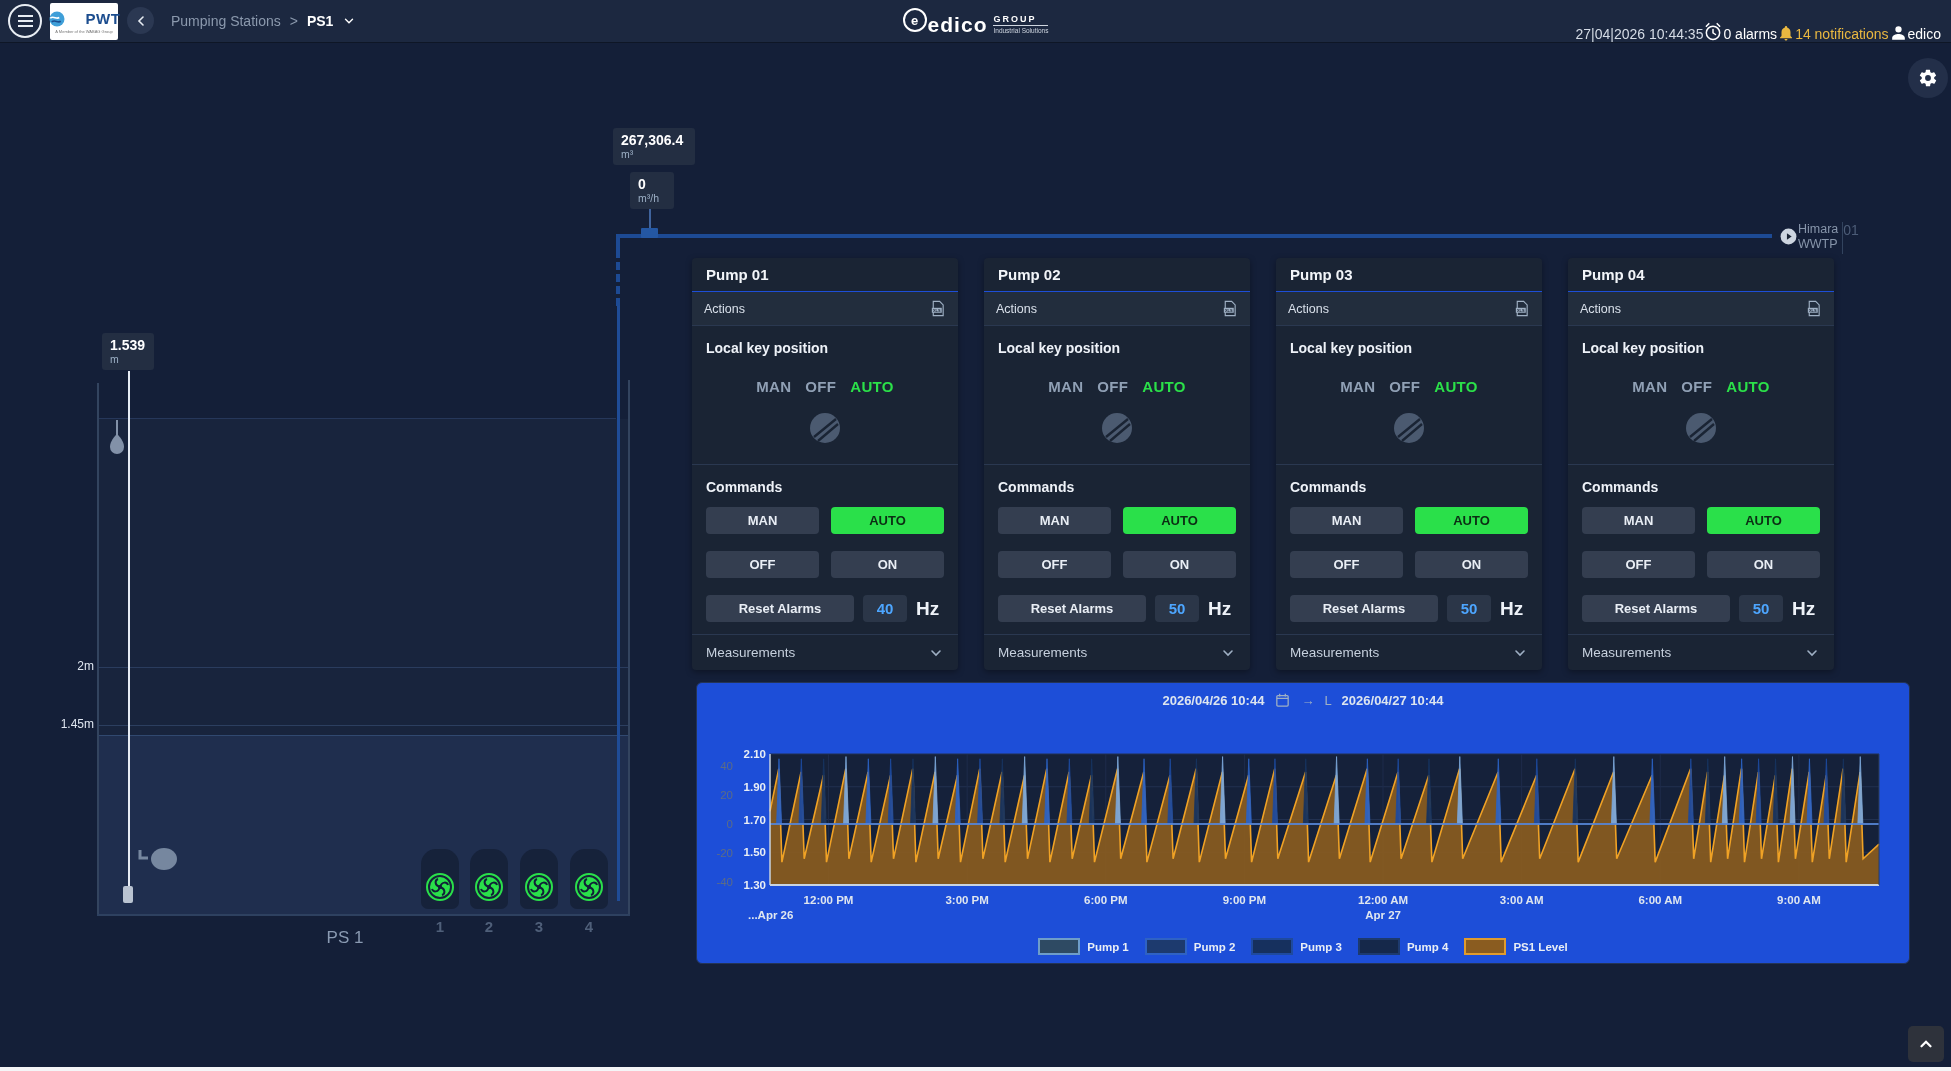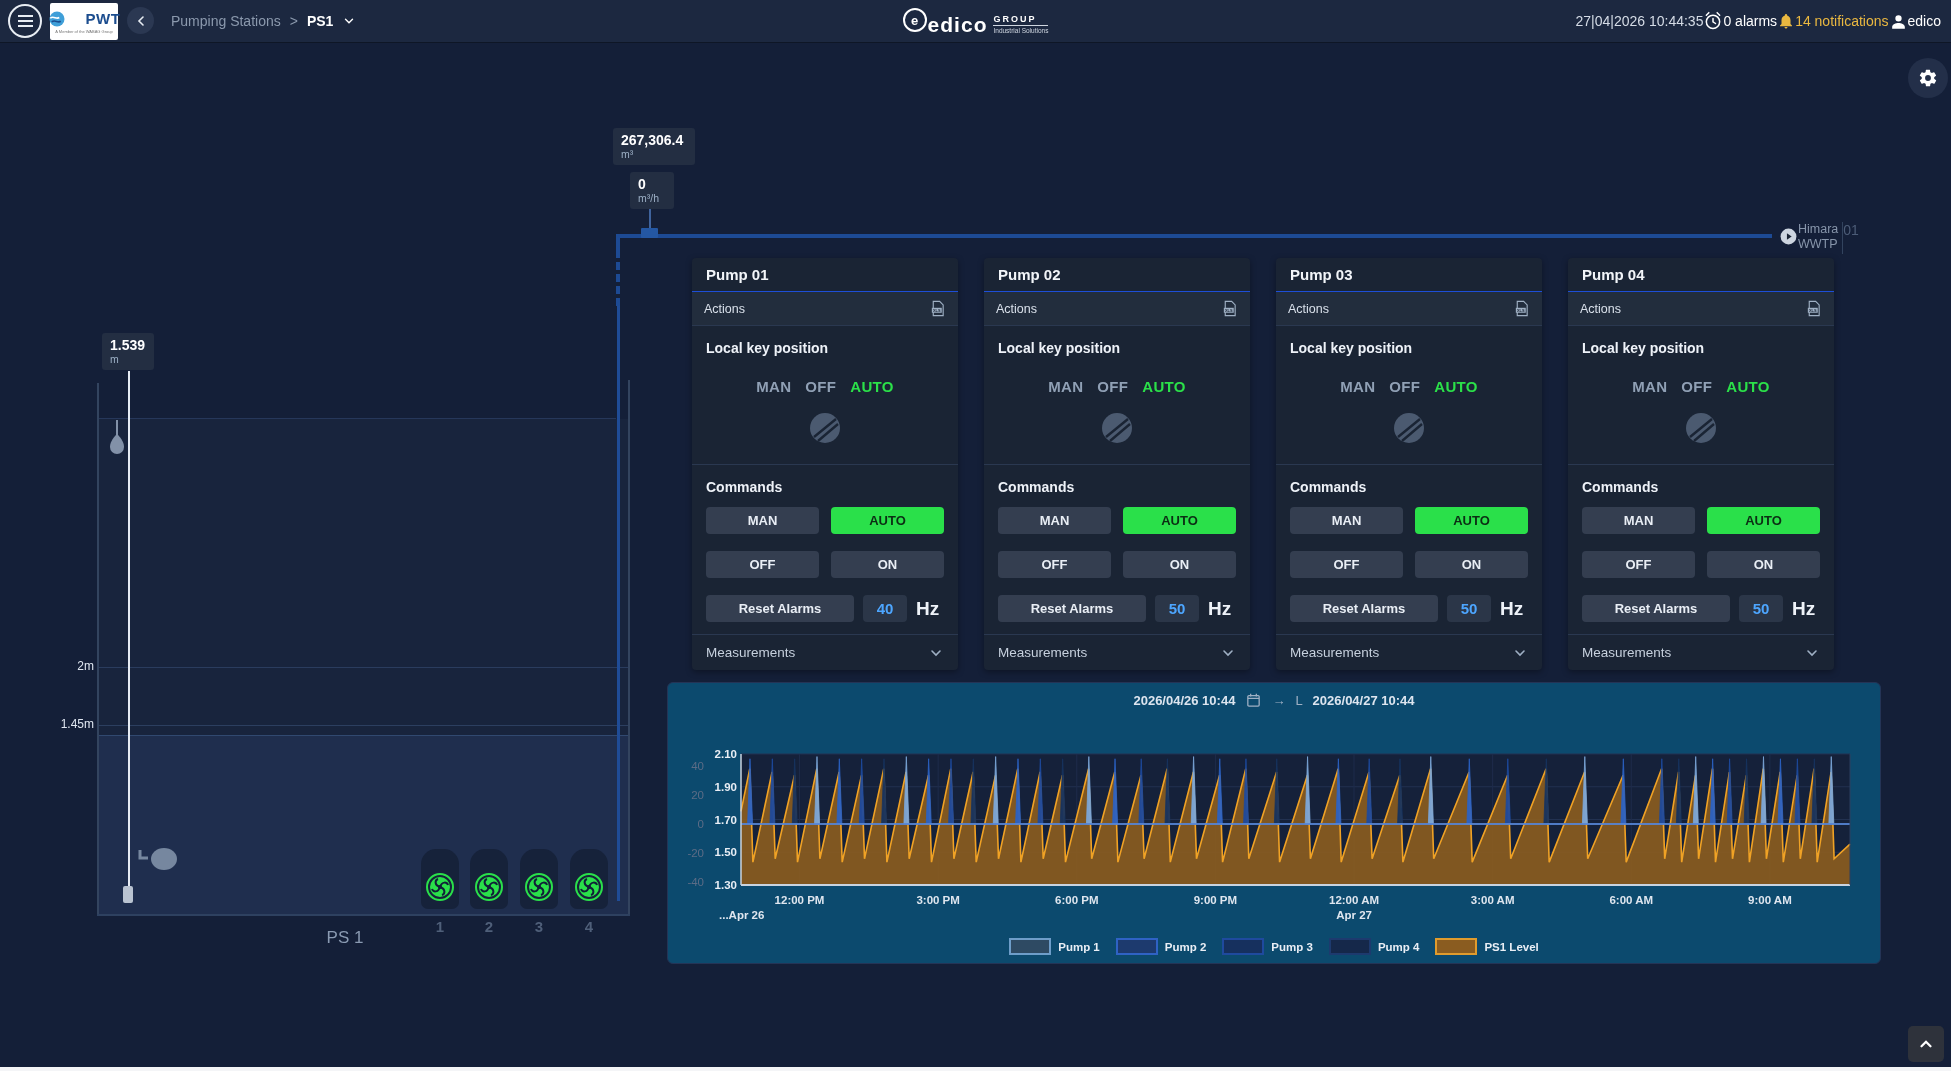--- a/index.html
+++ b/index.html
@@ -24,21 +24,21 @@
   #crumbs .sep{color:#8b99ad;}
   #crumbs .cur{color:#fff;font-weight:bold;}
   #centerlogo{position:absolute;left:0;right:0;top:0;height:42px;display:flex;align-items:center;justify-content:center;pointer-events:none;}
   #centerlogo .wrap{display:flex;align-items:flex-end;gap:1px;color:#fff;}
   #centerlogo .e{width:20px;height:20px;border:2.5px solid #fff;border-radius:50%;display:flex;align-items:center;justify-content:center;
                  font-size:13px;font-weight:bold;margin-bottom:2px;}
   #centerlogo .dico{font-size:21px;font-weight:bold;letter-spacing:1px;line-height:18px;}
   #centerlogo .sub{display:flex;flex-direction:column;align-items:flex-start;margin-left:5px;}
   #centerlogo .grp{font-size:9px;font-weight:bold;letter-spacing:2px;}
   #centerlogo .tag{font-size:6.5px;color:#cfd6e0;border-top:1px solid #cfd6e0;margin-top:1px;padding-top:1px;}
-  #hright{position:absolute;right:10px;top:0;height:42px;display:flex;align-items:center;font-size:14px;}
+  #hright{position:absolute;right:10px;top:0;height:42px;display:flex;align-items:flex-end;font-size:14px;}
   #hright .dt{color:#d5dce6;}
   #hright .amount{color:#fff;}
   #hright .notif{color:#eab840;}
   .hicon{display:flex;align-items:center;}
   
   #gearbtn{position:absolute;left:1908px;top:58px;width:40px;height:40px;border-radius:50%;background:#232f49;
            display:flex;align-items:center;justify-content:center;cursor:pointer;}
   #scrolltop{position:absolute;left:1908px;top:1026px;width:36px;height:36px;border-radius:5px;background:#2e323b;
              display:flex;align-items:center;justify-content:center;cursor:pointer;}
   #botstrip{position:absolute;left:0;top:1067px;width:1951px;height:4px;background:#f4f5f7;}
@@ -80,21 +80,21 @@
   .hzlab{font-size:19px;font-weight:bold;color:#eef2f8;}
   .pc-meas{position:absolute;left:0;right:0;bottom:0;height:35px;border-top:1px solid #2a3850;display:flex;
            align-items:center;justify-content:space-between;padding:0 14px;cursor:pointer;}
   .pc-meas span{font-size:13.5px;color:#c6d0dd;}
   
   #dest{position:absolute;left:1779px;top:222px;display:flex;align-items:flex-start;}
   #dest .names{font-size:12.5px;color:#8795aa;line-height:15px;}
   #dest .bar{width:1px;height:32px;background:#32435e;margin-left:4px;}
   #dest .code{font-size:14px;color:#4c5c77;}
   
-  #chartpanel{position:absolute;left:667px;top:682px;width:1214px;height:282px;background:#0c4a6e;
+  #chartpanel{position:absolute;left:696px;top:682px;width:1214px;height:282px;background:#1d4ed8;
               border:1px solid #243456;border-radius:6px;box-sizing:border-box;}
   #chead{position:absolute;left:0;right:0;top:9px;display:flex;align-items:center;justify-content:center;gap:10px;}
   #chead .d{font-size:13px;font-weight:600;color:#dde5ef;cursor:pointer;}
   #chead .mid{font-size:13px;color:#9fb0c4;}
   #legend{position:absolute;left:0;right:0;bottom:8px;display:flex;justify-content:center;align-items:center;gap:16px;}
   .lg-item{display:flex;align-items:center;gap:7px;}
   .lg-sw{width:38px;height:13px;border:2px solid;box-sizing:content-box;}
   .lg-tx{font-size:11.5px;font-weight:bold;color:#e9eef5;}
   svg{display:block;}
 </style>

